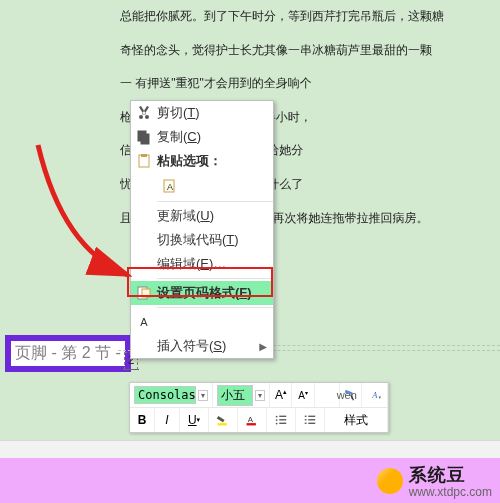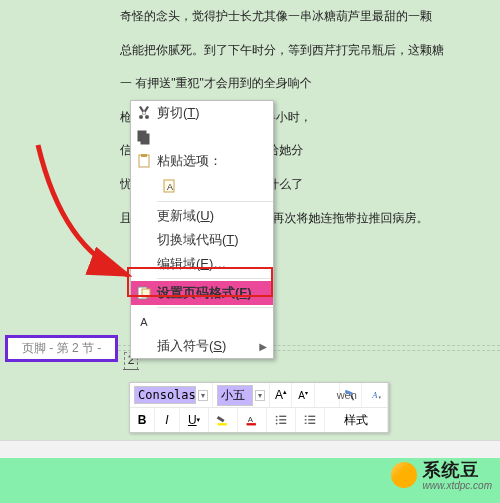--- a/index.html
+++ b/index.html
@@ -12,67 +12,67 @@
   
   .ctx{position:absolute;top:100px;left:130px;width:142px;background:#fff;border:1px solid #bfbfbf;box-shadow:2px 2px 4px rgba(0,0,0,0.25);font-size:13px;color:#333;}
   .ctx .row{display:flex;align-items:center;height:24px;position:relative;}
   .ctx .row.tall{height:26px;}
   .ctx .ic{width:26px;display:flex;justify-content:center;align-items:center;color:#555;}
   .ctx .ic svg{width:16px;height:16px;}
   .ctx .tx{flex:1;white-space:nowrap;}
   .ctx .tx u{text-decoration:underline;}
   .ctx .arrow{position:absolute;right:6px;font-size:10px;color:#666;}
   .ctx .sep{height:1px;background:#e3e3e3;margin:2px 0 2px 26px;}
-  .ctx .row.hl{background:#ec4899;justify-content:flex-end;}
+  .ctx .row.hl{background:#86efac;justify-content:flex-end;}
 
   .row-box{position:absolute;top:267px;left:127px;width:142px;height:26px;border:2px solid #e1211c;pointer-events:none;}
 
   
   .arrow-svg{position:absolute;top:140px;left:33px;}
 
   
-  .footer-tag{position:absolute;top:335px;left:5px;padding:2px 14px;background:#fff;border:3px solid #6d28d9;color:#808080;font-size:12px;}
+  .footer-tag{position:absolute;top:335px;left:5px;padding:2px 4px;background:#fff;border:6px solid #6d28d9;color:#808080;font-size:16px;}
   .dashline{position:absolute;top:345px;left:68px;right:0;height:0;border-top:1px dashed #b5c9b3;}
   .pagenum{position:absolute;top:352px;left:124px;width:12px;height:16px;border:1px dashed #808080;text-align:center;font-size:12px;color:#333;}
   .pagenum::after{content:"";position:absolute;left:-2px;right:-2px;bottom:-1px;height:0;border-bottom:1px solid #666;}
   .dashframe{position:absolute;top:350px;left:118px;right:0;height:26px;border-top:1px dashed #b5c9b3;}
 
   
   .mini{position:absolute;top:382px;left:129px;width:258px;background:#fff;border:1px solid #c9c9c9;box-shadow:1px 1px 3px rgba(0,0,0,0.2);}
   .mini .r{display:flex;align-items:center;height:24px;}
   .mini .r + .r{border-top:1px solid #e8e8e8;}
   .mini .ctl{display:flex;align-items:center;justify-content:center;height:24px;border-right:1px solid #eee;}
   .mini .dd{display:flex;align-items:center;padding:0 4px;gap:2px;}
-  .mini .dd .sel{border:1px solid #c9c9c9;padding:1px 3px;background:#c4b5fd;font-family:Consolas,monospace;}
+  .mini .dd .sel{border:1px solid #c9c9c9;padding:1px 3px;background:#86efac;font-family:Consolas,monospace;}
   .mini .dd .car{font-size:8px;color:#666;padding:0 2px;border:1px solid #c9c9c9;background:#fff;}
   .mini .btn{width:24px;}
   .mini svg{width:14px;height:14px;}
   .fc-gray{fill:#555;}
   .ruby{color:#555;font-size:11px;line-height:1;padding-left:40px;}
 
   
   .graybar{position:absolute;top:440px;left:0;right:0;height:20px;background:#f2f2f2;border-top:1px solid #d8d8d8;border-bottom:1px solid #d8d8d8;}
 
   
-  .wm{position:absolute;bottom:0;left:0;right:0;height:45px;background:#86efac;display:flex;align-items:flex-start;justify-content:flex-end;padding-right:8px;}
+  .wm{position:absolute;bottom:0;left:0;right:0;height:45px;background:#f0abfc;display:flex;align-items:center;justify-content:flex-end;padding-right:8px;}
   .wm .logo{display:flex;align-items:center;gap:6px;}
   .wm .ball{position:relative;width:26px;height:26px;border-radius:50%;background:#ffb000;overflow:hidden;}
   .wm .ball::before{content:"";position:absolute;inset:0;background:linear-gradient(135deg,#fff6 0%,transparent 40%);}
   .wm .txt{font-size:18px;font-weight:bold;color:#1a1a1a;letter-spacing:1px;}
-  .wm .sub{font-size:10px;color:#666;margin-top:-2px;font-style:italic;}
+  .wm .sub{font-size:12px;color:#666;margin-top:-2px;}
   .wm .col{display:flex;flex-direction:column;align-items:flex-start;}
 </style>
 </head>
 <body>
 
 <div class="stage">
 
   <div class="doc">
+    <p>总能把你腻死。到了下午时分，等到西芹打完吊瓶后，这颗糖</p>
     <p>奇怪的念头，觉得护士长尤其像一串冰糖葫芦里最甜的一颗</p>
-    <p>总能把你腻死。到了下午时分，等到西芹打完吊瓶后，这颗糖</p>
     <p>一                                             有押送"重犯"才会用到的全身响个</p>
     <p>枪                                             钻进去的"救生仓"里闷上半小时，</p>
     <p>信                                             有一次当西芹不解地看着给她分</p>
     <p>忧                                             西芹终于明白这种好处是什么了</p>
     <p>且她会坐在护士长推的"轮椅"再次将她连拖带拉推回病房。</p>
   </div>
 
   <div class="dashline"></div>
   <div class="footer-tag">页脚 - 第 2 节 -</div>
   <div class="pagenum">2</div>
@@ -87,29 +87,30 @@
       </span>
       <span class="tx"><span>剪切</span>(<u>T</u>)</span>
     </div>
     <div class="row">
       <span class="ic">
         <svg viewBox="0 0 16 16">
             <rect class="fc-gray" x="2" y="2" width="8" height="10" fill="none" stroke="#555"></rect>
             <rect class="fc-gray" x="5" y="5" width="8" height="10" fill="#fff" stroke="#555"></rect>
           </svg>
       </span>
+      <span class="tx"><span>复制</span>(<u>C</u>)</span>
     </div>
     <div class="row">
       <span class="ic">
         <svg viewBox="0 0 16 16">
             <rect x="3" y="2" width="10" height="12" fill="#fff" stroke="#c9a24e"></rect>
             <rect x="5" y="1" width="6" height="3" fill="#c9a24e"></rect>
           </svg>
       </span>
-      <span class="tx" style="font-weight:normal">粘贴选项：</span>
+      <span class="tx" style="font-weight:bold">粘贴选项：</span>
     </div>
     <div class="row tall">
       <span class="ic"></span>
       <span class="ic">
         <svg viewBox="0 0 16 16">
             <rect x="2" y="2" width="10" height="12" fill="#fffdf0" stroke="#c9a24e"></rect>
             <text x="8" y="12" text-anchor="middle" font-size="9" fill="#333">A</text>
           </svg>
       </span>
     </div>

